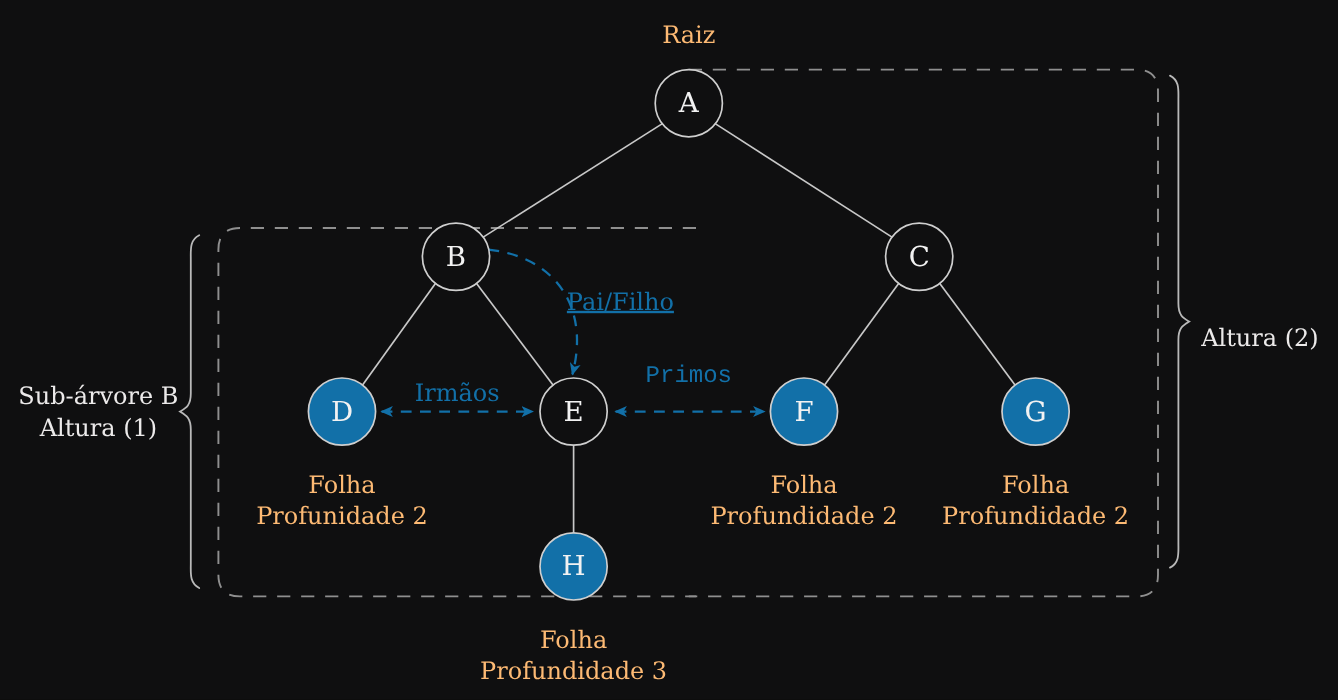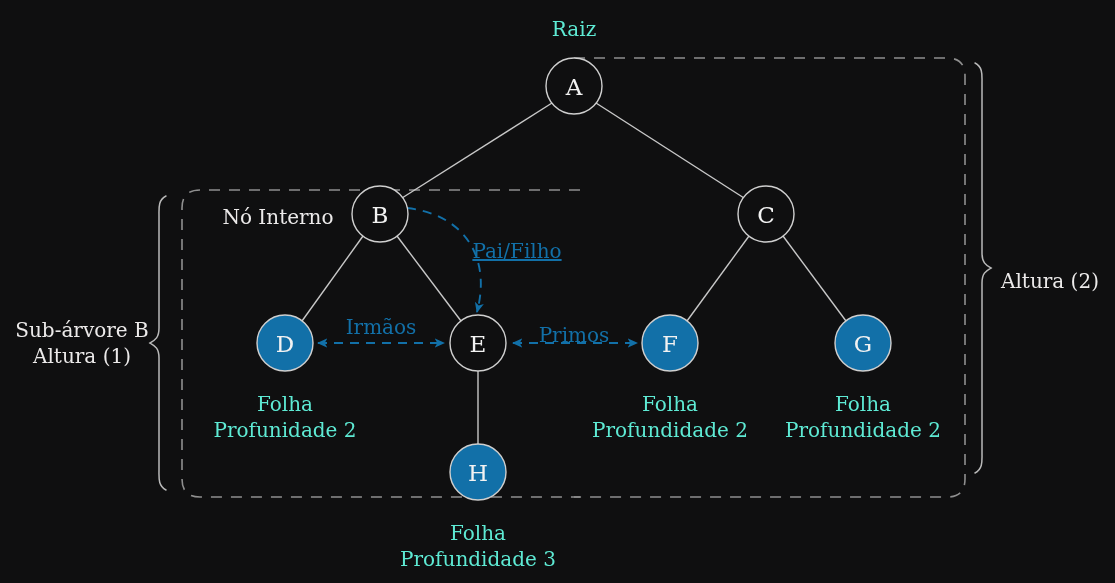--- a/index.html
+++ b/index.html
@@ -29,21 +29,21 @@
     transform: translate(-50%, -50%);
     color: #f2f2f2;
     font-size: 23px;
     font-family: "DejaVu Serif", "Liberation Serif", serif;
     pointer-events: none;
     line-height: 1;
   }
   .cap {
     position: absolute;
     transform: translate(-50%, 0);
-    color: #5eead4;
+    color: #fdba74;
     font-size: 20px;
     line-height: 1.28;
     text-align: center;
     white-space: pre;
     font-family: "DejaVu Serif", "Liberation Serif", serif;
   }
   .rel {
     position: absolute;
     transform: translate(-50%, 0);
     color: #1270a8;
@@ -138,20 +138,19 @@
 Profunidade 2</div>
   <div class="cap" style="left:670px; top:392px;">Folha
 Profundidade 2</div>
   <div class="cap" style="left:863px; top:392px;">Folha
 Profundidade 2</div>
   <div class="cap" style="left:478px; top:521px;">Folha
 Profundidade 3</div>
 
   <div class="rel" style="left:517px; top:239px;text-decoration:underline;">Pai/Filho</div>
   <div class="rel" style="left:381px; top:315px;">Irmãos</div>
-  <div class="rel" style="left:574px; top:323px;">Primos</div>
+  <div class="rel" style="left:574px; top:302px;font-family:Liberation Mono, monospace;">Primos</div>
 
-  <div class="ann" style="left:210px; top:204px; width:136px;">Nó Interno</div>
   <div class="ann" style="left:8px;   top:317px; width:148px;">Sub-árvore B
 Altura (1)</div>
   <div class="ann" style="left:1001px;top:268px; width:100px; text-align:left;">Altura (2)</div>
 
 </div>
 
 </body></html>

